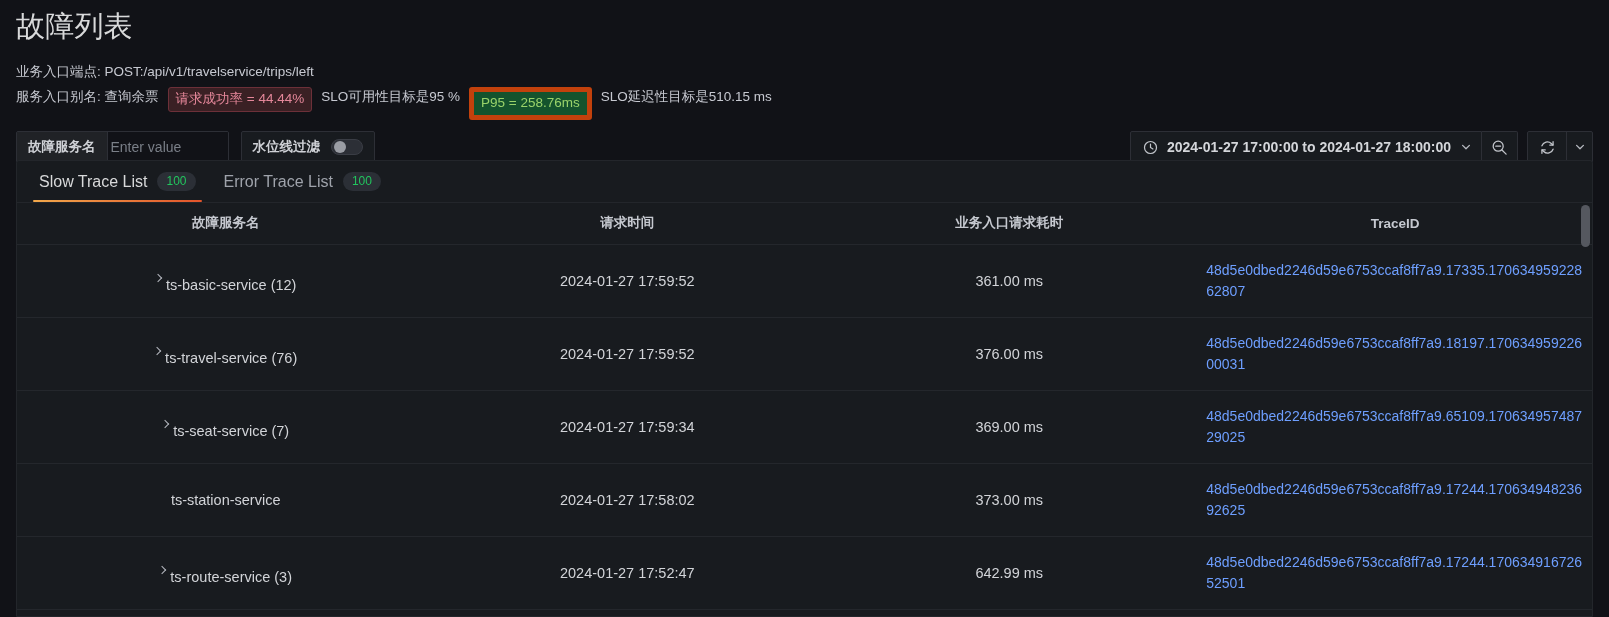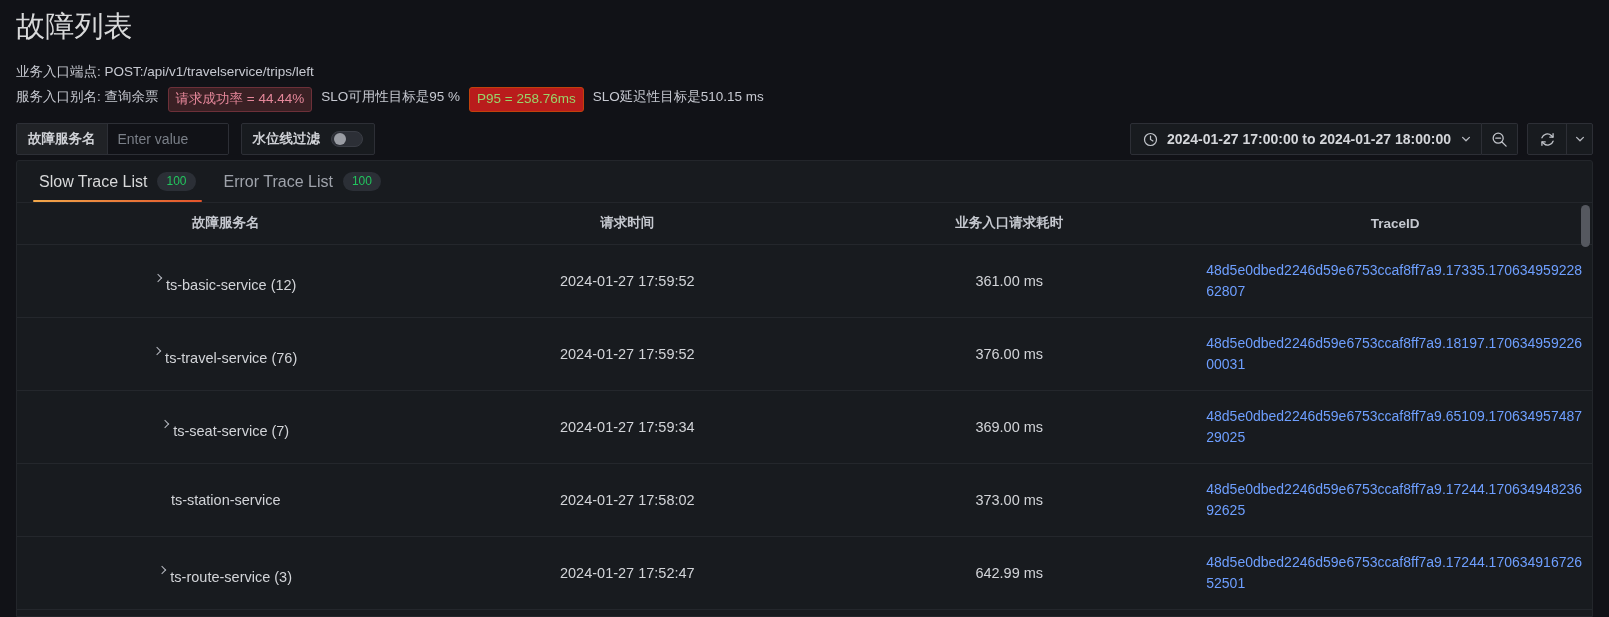--- a/index.html
+++ b/index.html
@@ -41,22 +41,22 @@
     line-height: 18px;
     margin: 0 9px;
     white-space: pre;
   }
   .badge.red {
     background: #3a2024;
     border: 1px solid #6d3039;
     color: #e5879a;
   }
   .badge.green {
-    background: #b91c1c;
-    border: 1px solid #c2410c;
+    background: #14532d;
+    border: 5px solid #c2410c;
     color: #9ad36a;
   }
 
   
   .filter-bar {
     display: flex;
     align-items: center;
     padding: 6px 16px 8px 16px;
     position: relative;
   }
@@ -78,21 +78,21 @@
     background: #202226;
     border-right: 1px solid #2d2f36;
     white-space: nowrap;
   }
   .text-input {
     border: 0; outline: none;
     background: #111217;
     color: #ccccdc;
     font-size: 14px;
     font-family: "Liberation Sans", sans-serif;
-    padding: 0 10px;
+    padding: 0 3px;
     width: 120px;
   }
   .text-input::placeholder { color: #7a7f88; }
 
   .toggle-group {
     display: flex; align-items: center;
     height: 32px;
     margin-left: 12px;
     border: 1px solid #2d2f36;
     border-radius: 2px;

